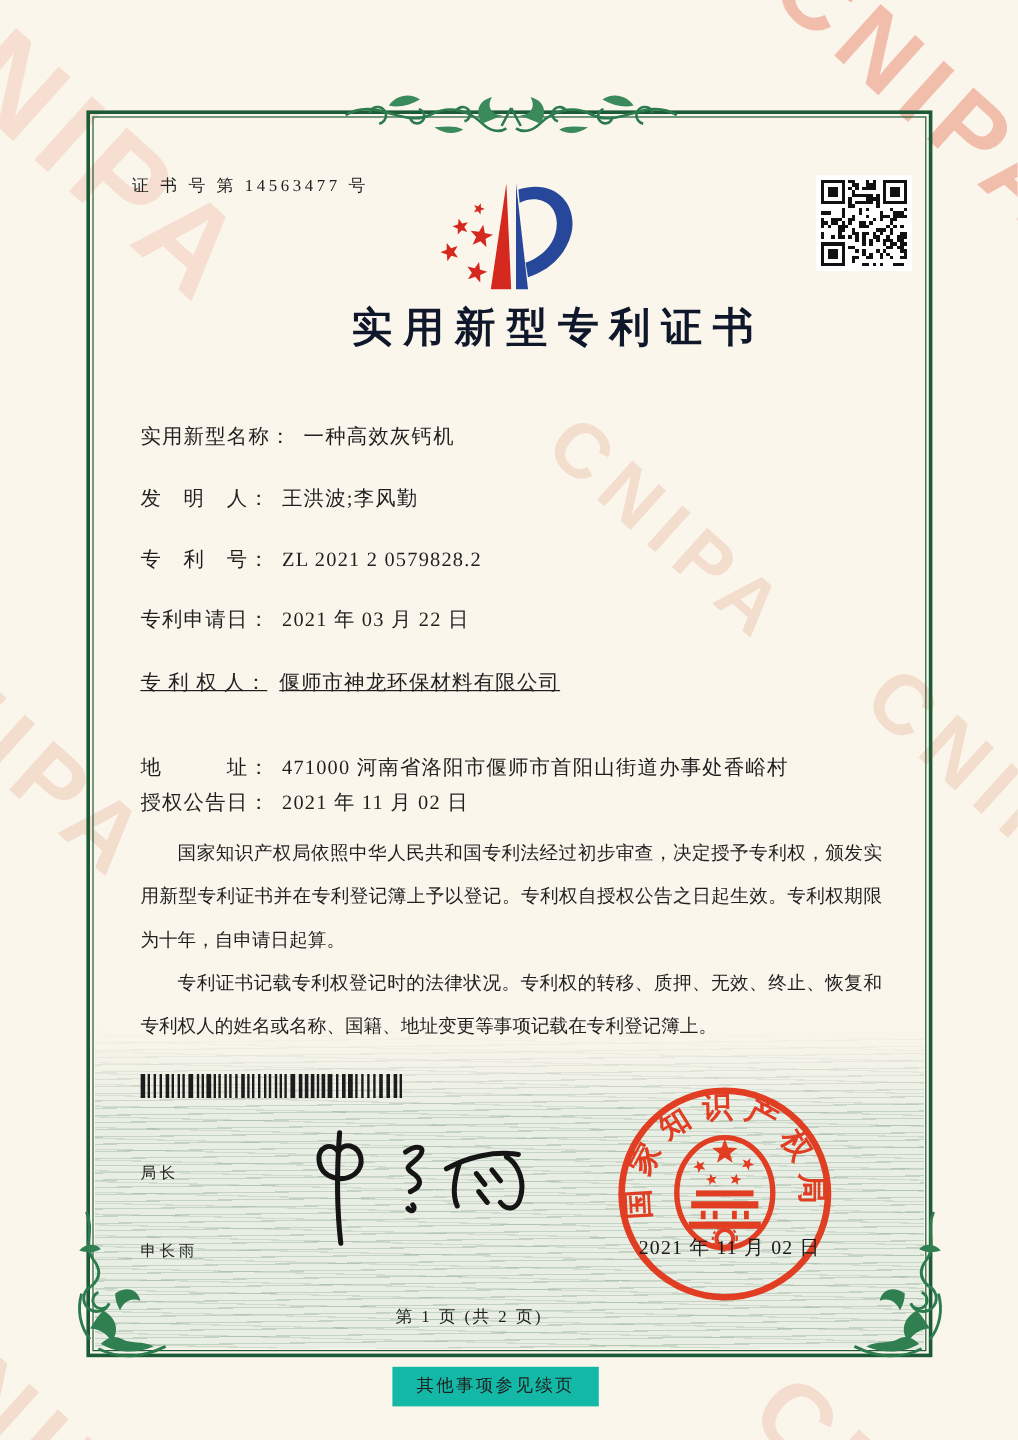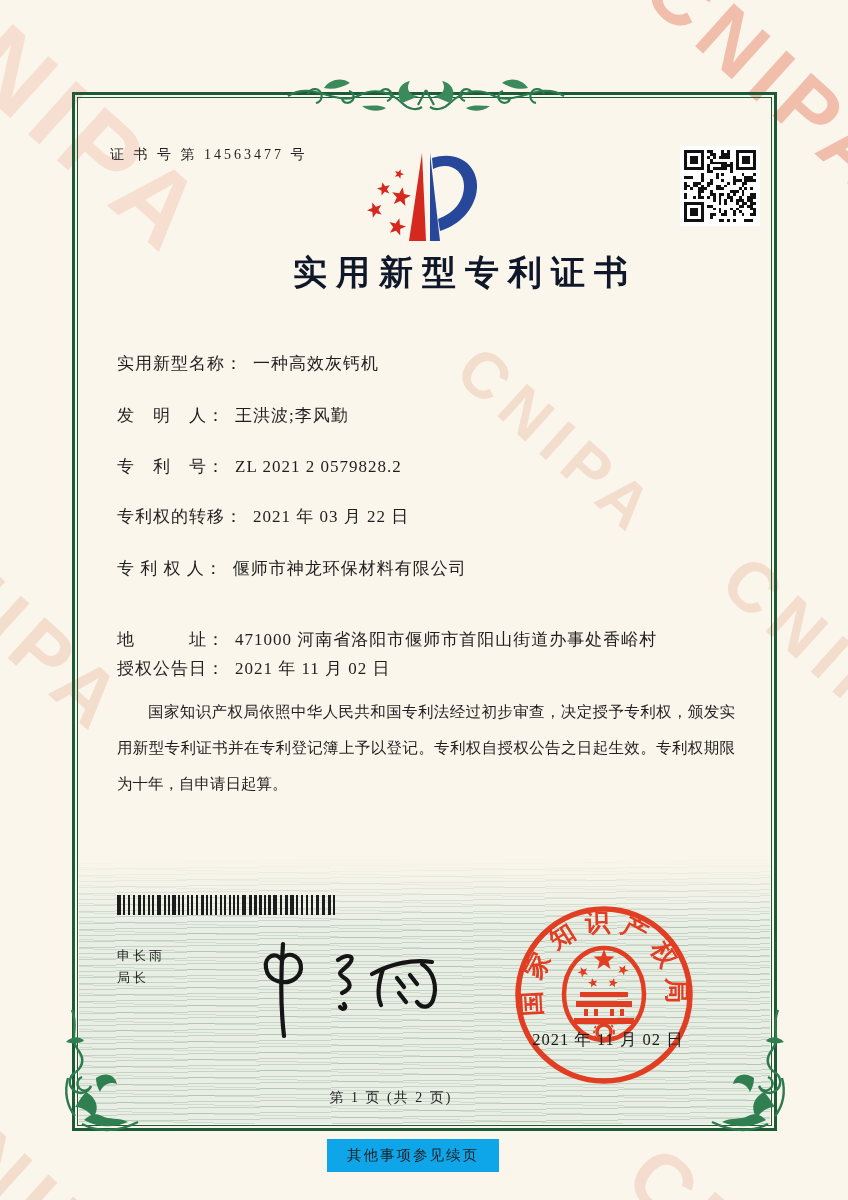--- a/index.html
+++ b/index.html
@@ -50,21 +50,21 @@
     font-size:15.5px;line-height:36px;text-align:justify;
   }
   .paras p{margin:0;text-indent:2em;}
   .signer{left:117px;font-size:13px;letter-spacing:3px;z-index:6;}
   .sealdate{
     left:523px;top:1029px;width:170px;text-align:center;font-size:16.5px;
     letter-spacing:1px;color:#1a1a1a;z-index:8;white-space:nowrap;
   }
   .pageinfo{left:72px;top:1089px;width:638px;text-align:center;font-size:14px;letter-spacing:2px;z-index:6;}
   .contbox{
-    left:327px;top:1139px;width:172px;height:33px;background:#0ea5e9;
+    left:327px;top:1139px;width:172px;height:33px;background:#14b8a6;
     z-index:6;text-align:center;line-height:33px;font-size:14.5px;letter-spacing:2px;
   }
   .qrbox{left:680px;top:146px;width:80px;height:80px;background:#ffffff;z-index:5;}
   svg{display:block;}
   .z5{z-index:5;} .z6{z-index:6;} .z7{z-index:7;} .z3{z-index:3;}
 </style>
 </head>
 <body>
 
 <div class="wm big" style="left:-40px;top:-55px;">CNIPA</div>
@@ -335,34 +335,35 @@
 <div class="frow" style="top:352px;">
   <span>实用新型名称：</span><span class="fvalue">一种高效灰钙机</span>
 </div>
 <div class="frow" style="top:404px;">
   <span>发　明　人：</span><span class="fvalue">王洪波;李风勤</span>
 </div>
 <div class="frow" style="top:455px;">
   <span>专　利　号：</span><span class="fvalue">ZL 2021 2 0579828.2</span>
 </div>
 <div class="frow" style="top:505px;">
-  <span>专利权的转移：</span><span class="fvalue">2021 年 03 月 22 日</span>
-</div>
-<div class="frow" style="top:557px;">
+  <span>专利申请日：</span><span class="fvalue">2021 年 03 月 22 日</span>
+</div>
+<div class="frow" style="top:557px;text-decoration:underline;">
   <span>专 利 权 人：</span><span class="fvalue">偃师市神龙环保材料有限公司</span>
 </div>
 <div class="frow" style="top:607px;margin-top:21px;">
   <span>地　　　址：</span><span class="fvalue">471000 河南省洛阳市偃师市首阳山街道办事处香峪村</span>
 </div>
 <div class="frow" style="top:657px;width:618px;">
   <span>授权公告日：</span><span class="fvalue">2021 年 11 月 02 日</span>
 </div>
 
 <div class="paras">
   <p>国家知识产权局依照中华人民共和国专利法经过初步审查，决定授予专利权，颁发实用新型专利证书并在专利登记簿上予以登记。专利权自授权公告之日起生效。专利权期限为十年，自申请日起算。</p>
+  <p>专利证书记载专利权登记时的法律状况。专利权的转移、质押、无效、终止、恢复和专利权人的姓名或名称、国籍、地址变更等事项记载在专利登记簿上。</p>
 </div>
 
 <svg id="barcode" class="abs z6" style="left:117px;top:895px;" width="223" height="20" viewBox="0 0 223 20">
     <rect x="0" y="0" width="4" height="20" fill="#1c1c1c"></rect>
     <rect x="6" y="0" width="2" height="20" fill="#1c1c1c"></rect>
     <rect x="11" y="0" width="2" height="20" fill="#1c1c1c"></rect>
     <rect x="16" y="0" width="2" height="20" fill="#1c1c1c"></rect>
     <rect x="21" y="0" width="3" height="20" fill="#1c1c1c"></rect>
     <rect x="26" y="0" width="2" height="20" fill="#1c1c1c"></rect>
     <rect x="31" y="0" width="2" height="20" fill="#1c1c1c"></rect>
@@ -399,21 +400,21 @@
     <rect x="184" y="0" width="2" height="20" fill="#1c1c1c"></rect>
     <rect x="189" y="0" width="2" height="20" fill="#1c1c1c"></rect>
     <rect x="194" y="0" width="2" height="20" fill="#1c1c1c"></rect>
     <rect x="199" y="0" width="3" height="20" fill="#1c1c1c"></rect>
     <rect x="205" y="0" width="3" height="20" fill="#1c1c1c"></rect>
     <rect x="211" y="0" width="3" height="20" fill="#1c1c1c"></rect>
     <rect x="216" y="0" width="2" height="20" fill="#1c1c1c"></rect>
   </svg>
 
 <div class="abs signer" style="top:969px;">局长</div>
-<div class="abs signer" style="top:947px;">申长雨</div>
+<div class="abs signer" style="top:1034px;">申长雨</div>
 
 <svg class="abs z6" style="left:252px;top:938px;" width="210" height="105" viewBox="0 0 210 105">
   <g stroke="#151515" stroke-width="4.2" fill="none" stroke-linecap="round" stroke-linejoin="round">
     <path d="M30,22 C24,13 12,18 14,30 C16,44 34,48 44,40 C52,33 50,20 40,17 C36,16 32,18 30,22"></path>
     <path d="M31,6 C29,32 28,64 32,98"></path>
     <path d="M86,22 C96,15 104,18 97,26 C91,33 84,34 91,39 C99,44 101,50 90,55"></path>
     <path d="M92,66 C95,70 91,73 88,69"></path>
     <path d="M120,36 C138,26 160,21 180,24"></path>
     <path d="M131,31 C126,46 125,58 129,67"></path>
     <path d="M170,26 C181,33 186,48 181,62 C178,70 170,71 165,64"></path>

